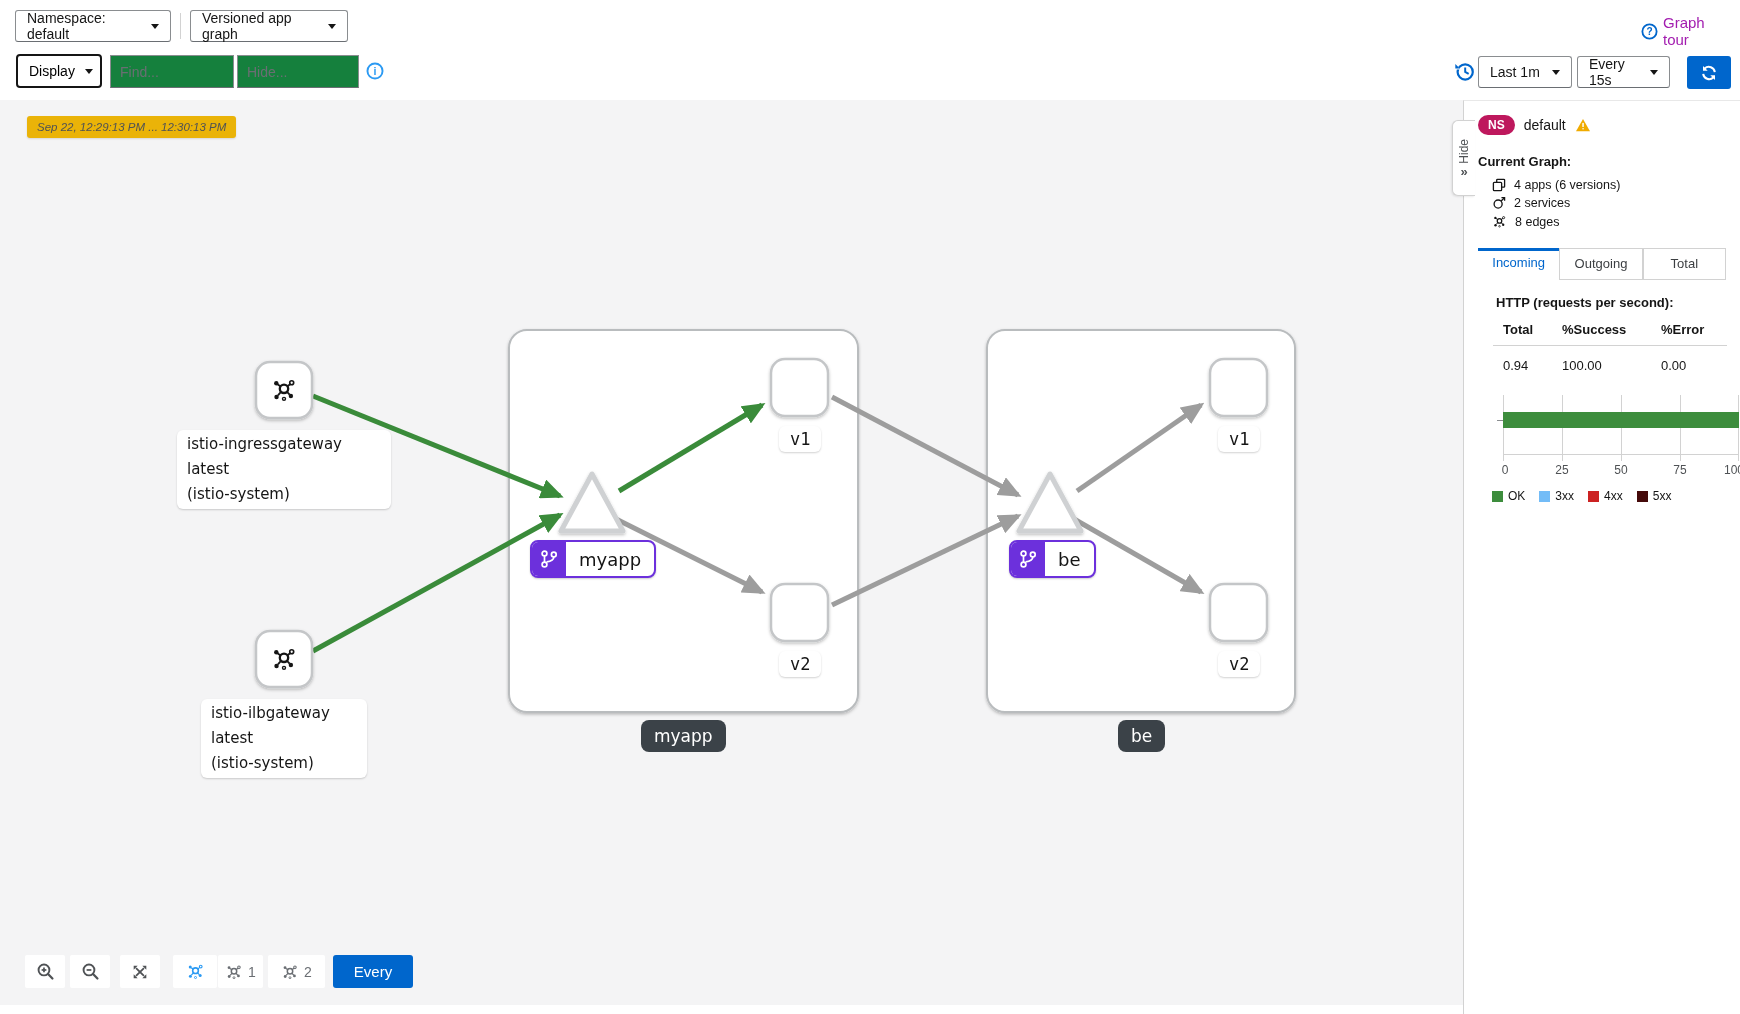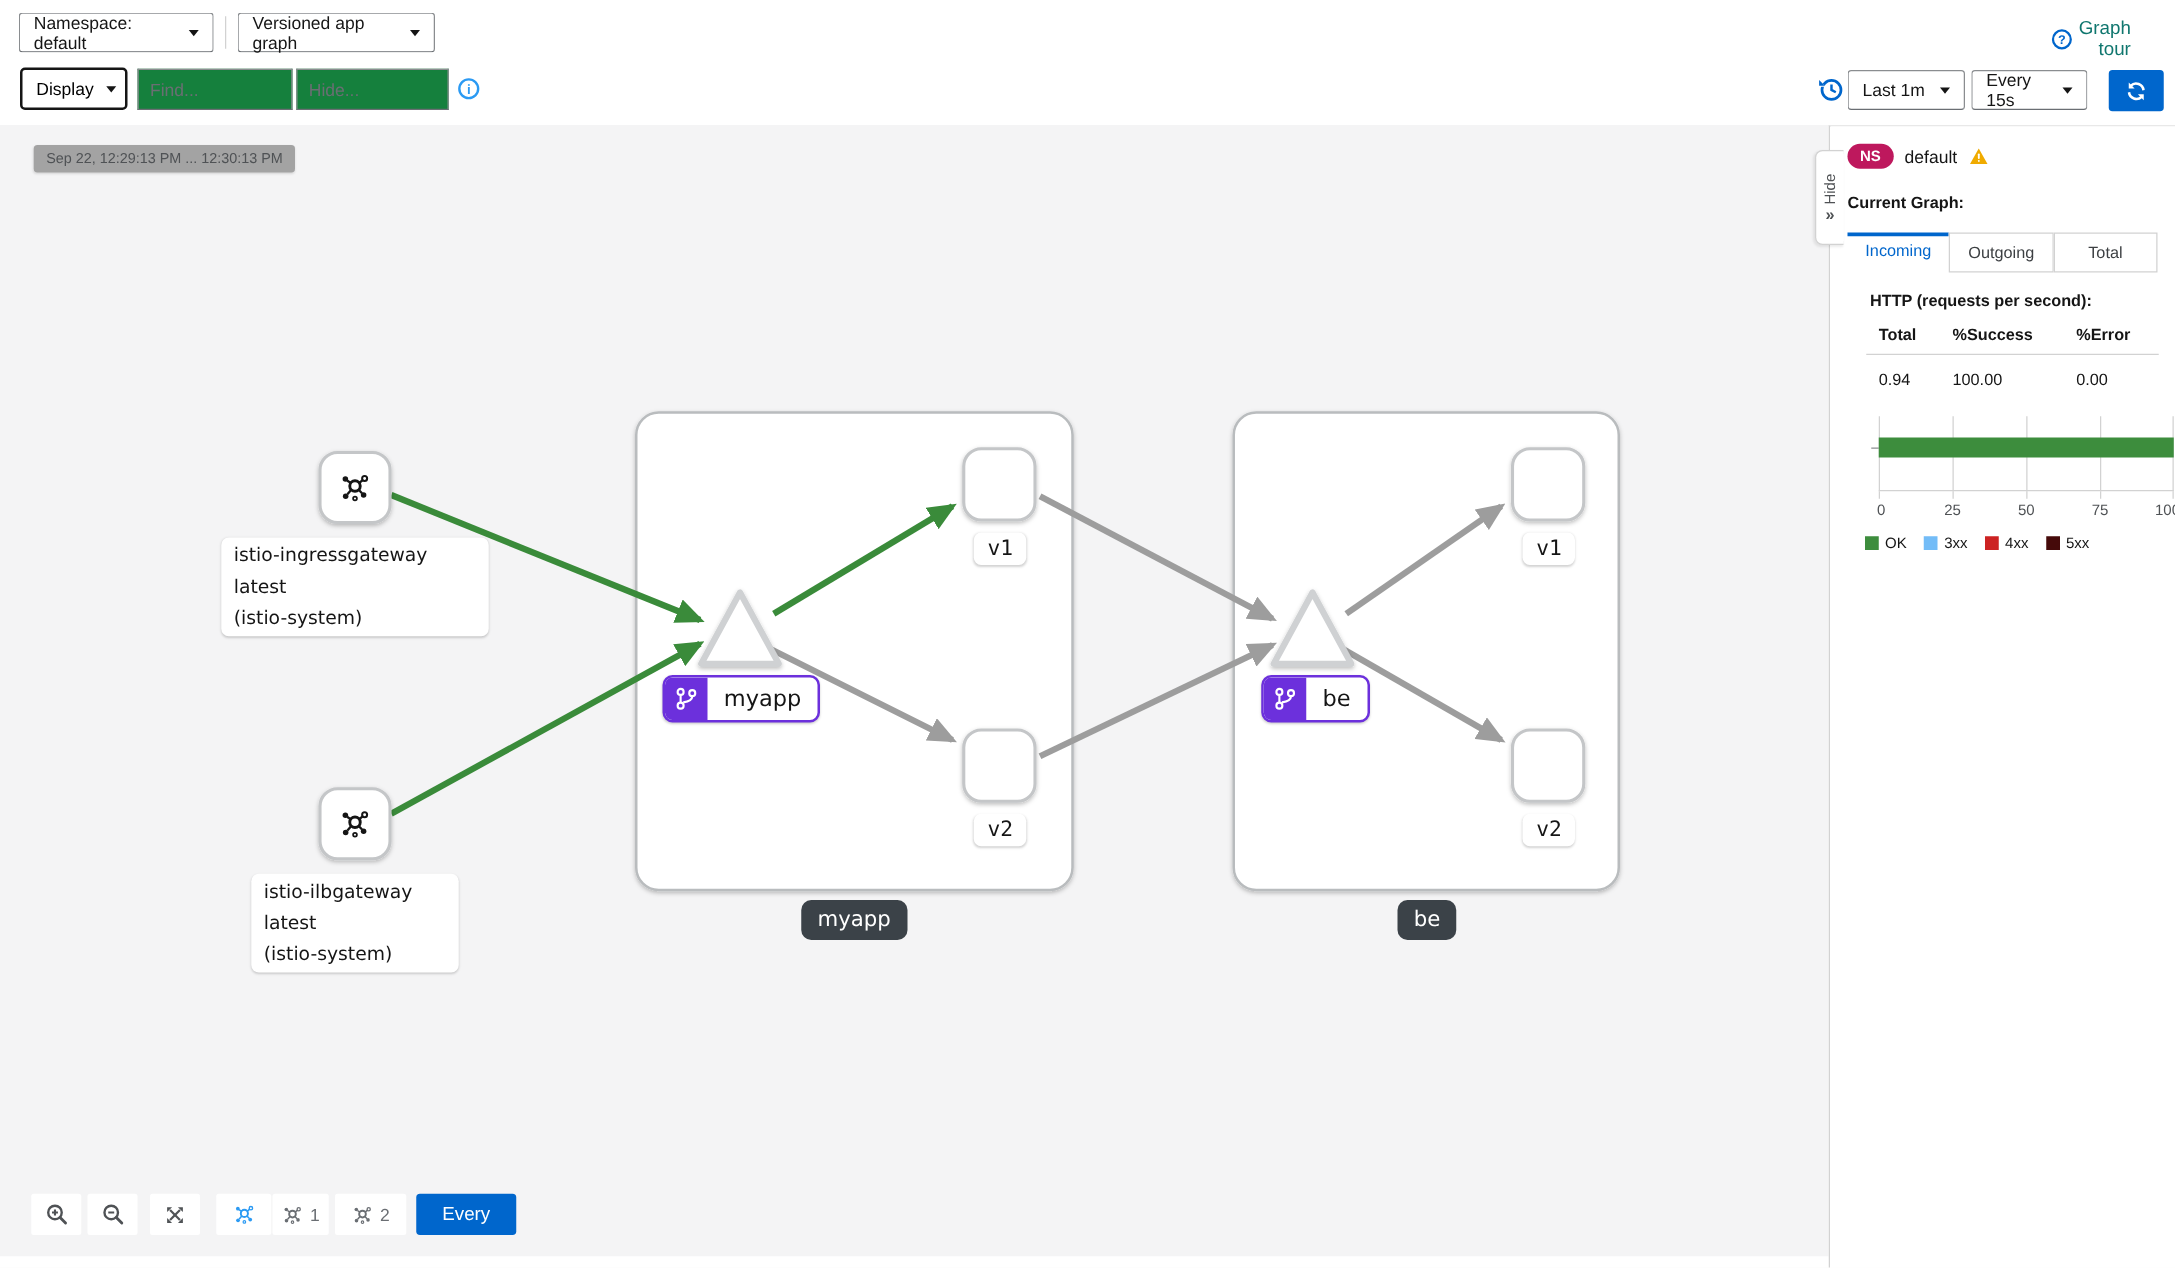--- a/index.html
+++ b/index.html
@@ -19,32 +19,32 @@
   .display-btn { position:absolute; left:16px; top:54px; width:86px; height:34px; display:flex; align-items:center;
     justify-content:space-between; padding:0 11px; background:#fff; border:2px solid #151515; border-radius:4px;
     font-size:14px; cursor:pointer; }
   .txt-input { position:absolute; top:55px; height:33px; border:1px solid #8a8d90; border-bottom-color:#6a6e73;
     padding:0 9px; font-size:14px; font-family:"Liberation Sans",sans-serif; background:#15803d; }
   .txt-input::placeholder { color:#6a6e73; opacity:1; }
   .find-input { left:110px; width:124px; }
   .hide-input { left:237px; width:122px; }
   .info-icon { position:absolute; left:366px; top:62px; }
   .graph-tour { position:absolute; left:1641px; top:14px; display:flex; align-items:center; gap:5px;
-    color:#0f766e; font-size:15px; text-decoration:none; cursor:pointer;text-align:right; }
+    color:#a21caf; font-size:15px; text-decoration:none; cursor:pointer; }
   .history-icon { position:absolute; left:1453px; top:60px; cursor:pointer; }
   .range-select { left:1478px; top:56px; width:94px; }
   .interval-select { left:1577px; top:56px; width:93px; }
   .refresh-btn { position:absolute; left:1687px; top:56px; width:44px; height:33px; background:#0066cc;
     border:none; border-radius:3px; display:flex; align-items:center; justify-content:center; cursor:pointer; }
 
   
   .graph-area { position:absolute; left:0; top:100px; width:1463px; height:905px; background:#f4f4f5; }
   .graph-svg { position:absolute; left:0; top:0; }
-  .timestamp-chip { position:absolute; left:27px; top:16px; background:#a3a3a3; border-radius:3px;
-    padding:5px 10px; font-size:11.5px; color:#4f5255; box-shadow:0 1px 2px rgba(0,0,0,.12); }
+  .timestamp-chip { position:absolute; left:27px; top:16px; background:#eab308; border-radius:3px;
+    padding:5px 10px; font-size:11.5px; color:#4f5255; box-shadow:0 1px 2px rgba(0,0,0,.12);font-style:italic; }
   .node-label { position:absolute; background:#fff; border-radius:6px; 
     font-family:"DejaVu Sans",sans-serif; font-size:15px; line-height:25px; padding:2px 10px;
     box-shadow:0 1px 2px rgba(0,0,0,.18); }
   .v-chip { position:absolute; background:#fff; border-radius:6px; font-family:"DejaVu Sans Mono",monospace;
     font-size:17px; padding:3px 11px; box-shadow:0 1px 2px rgba(0,0,0,.18); }
   .app-badge { position:absolute; display:flex; align-items:stretch; height:38px; border:2px solid #6c30dc;
     border-radius:8px; background:#fff; overflow:hidden; box-shadow:0 1px 2px rgba(0,0,0,.2); }
   .app-badge .badge-icon { background:#6c30dc; width:34px; display:flex; align-items:center; justify-content:center; }
   .app-badge .badge-text { display:flex; align-items:center; padding:0 13px; font-family:"DejaVu Sans",sans-serif; font-size:18px; }
   .group-chip { position:absolute; background:#3b4248; color:#fff; border-radius:8px; padding:6px 13px;
@@ -361,20 +361,40 @@
     <span class="ns-badge">NS</span>
     <span class="ns-name">default</span>
     <span>
       <svg class="icon" width="16" height="14">
           <use href="#icon-warning"></use>
         </svg>
     </span>
   </div>
 
   <div class="cg-title">Current Graph:</div>
+  <ul class="stat-list">
+    <li>
+      <svg class="icon" width="14" height="14" style="color:#151515">
+          <use href="#icon-clone"></use>
+        </svg>
+      <span>4 apps (6 versions)</span>
+    </li>
+    <li>
+      <svg class="icon" width="14" height="14" style="color:#151515">
+          <use href="#icon-service"></use>
+        </svg>
+      <span>2 services</span>
+    </li>
+    <li>
+      <svg class="icon" width="15" height="15" style="color:#151515">
+          <use href="#icon-mesh"></use>
+        </svg>
+      <span>8 edges</span>
+    </li>
+  </ul>
 
   <div class="tabs">
     <div class="tab active">Incoming</div>
     <div class="tab inactive">Outgoing</div>
     <div class="tab inactive">Total</div>
   </div>
 
   <div class="http-title">HTTP (requests per second):</div>
 
   <div class="rate-table">

